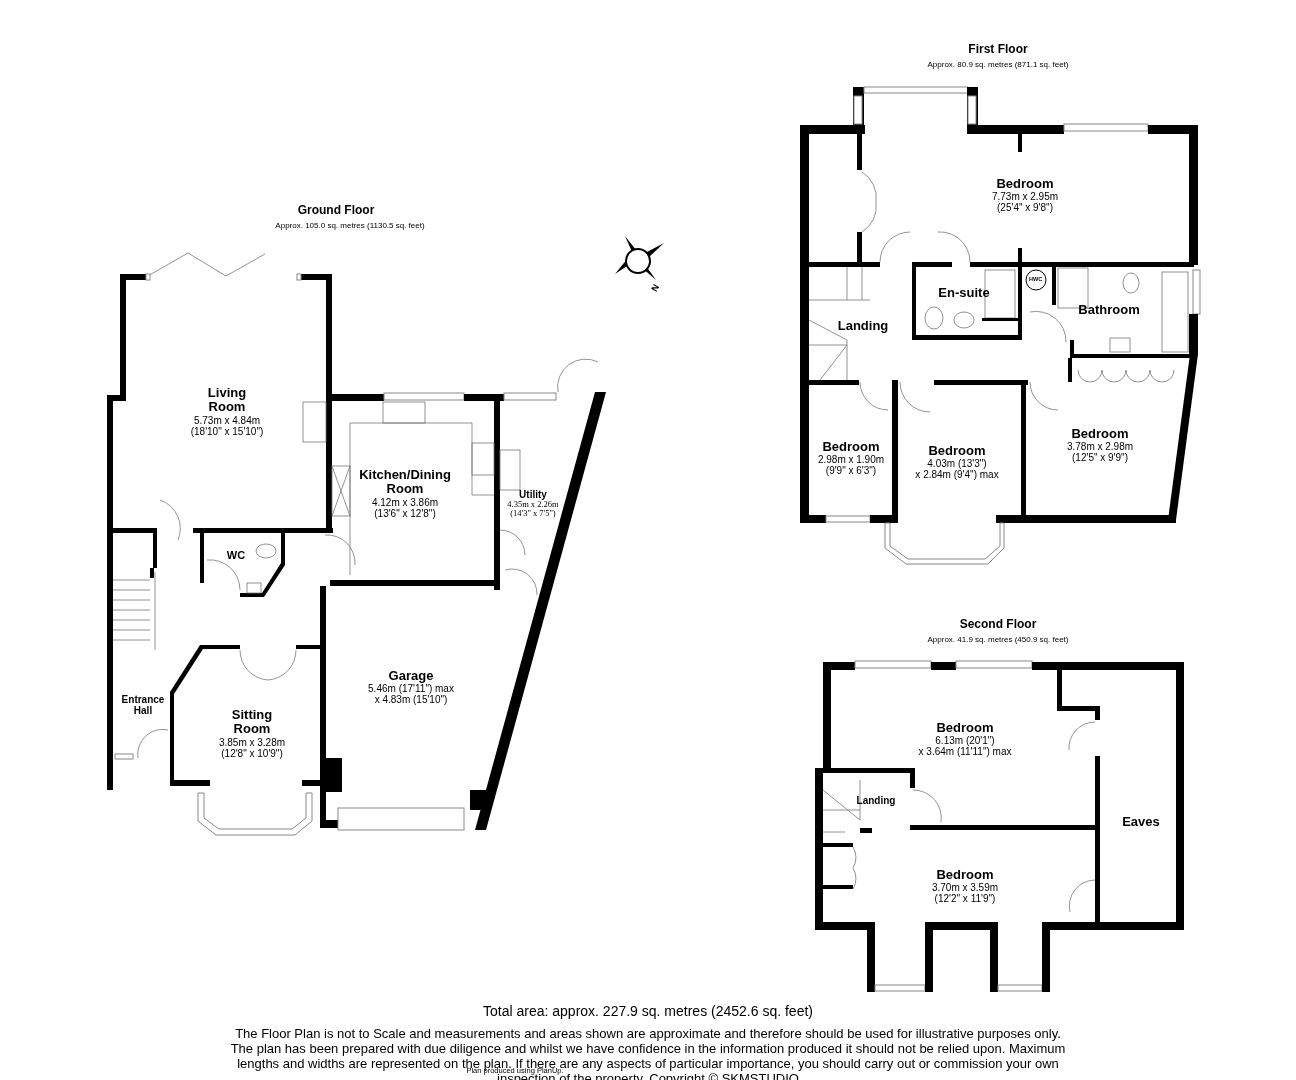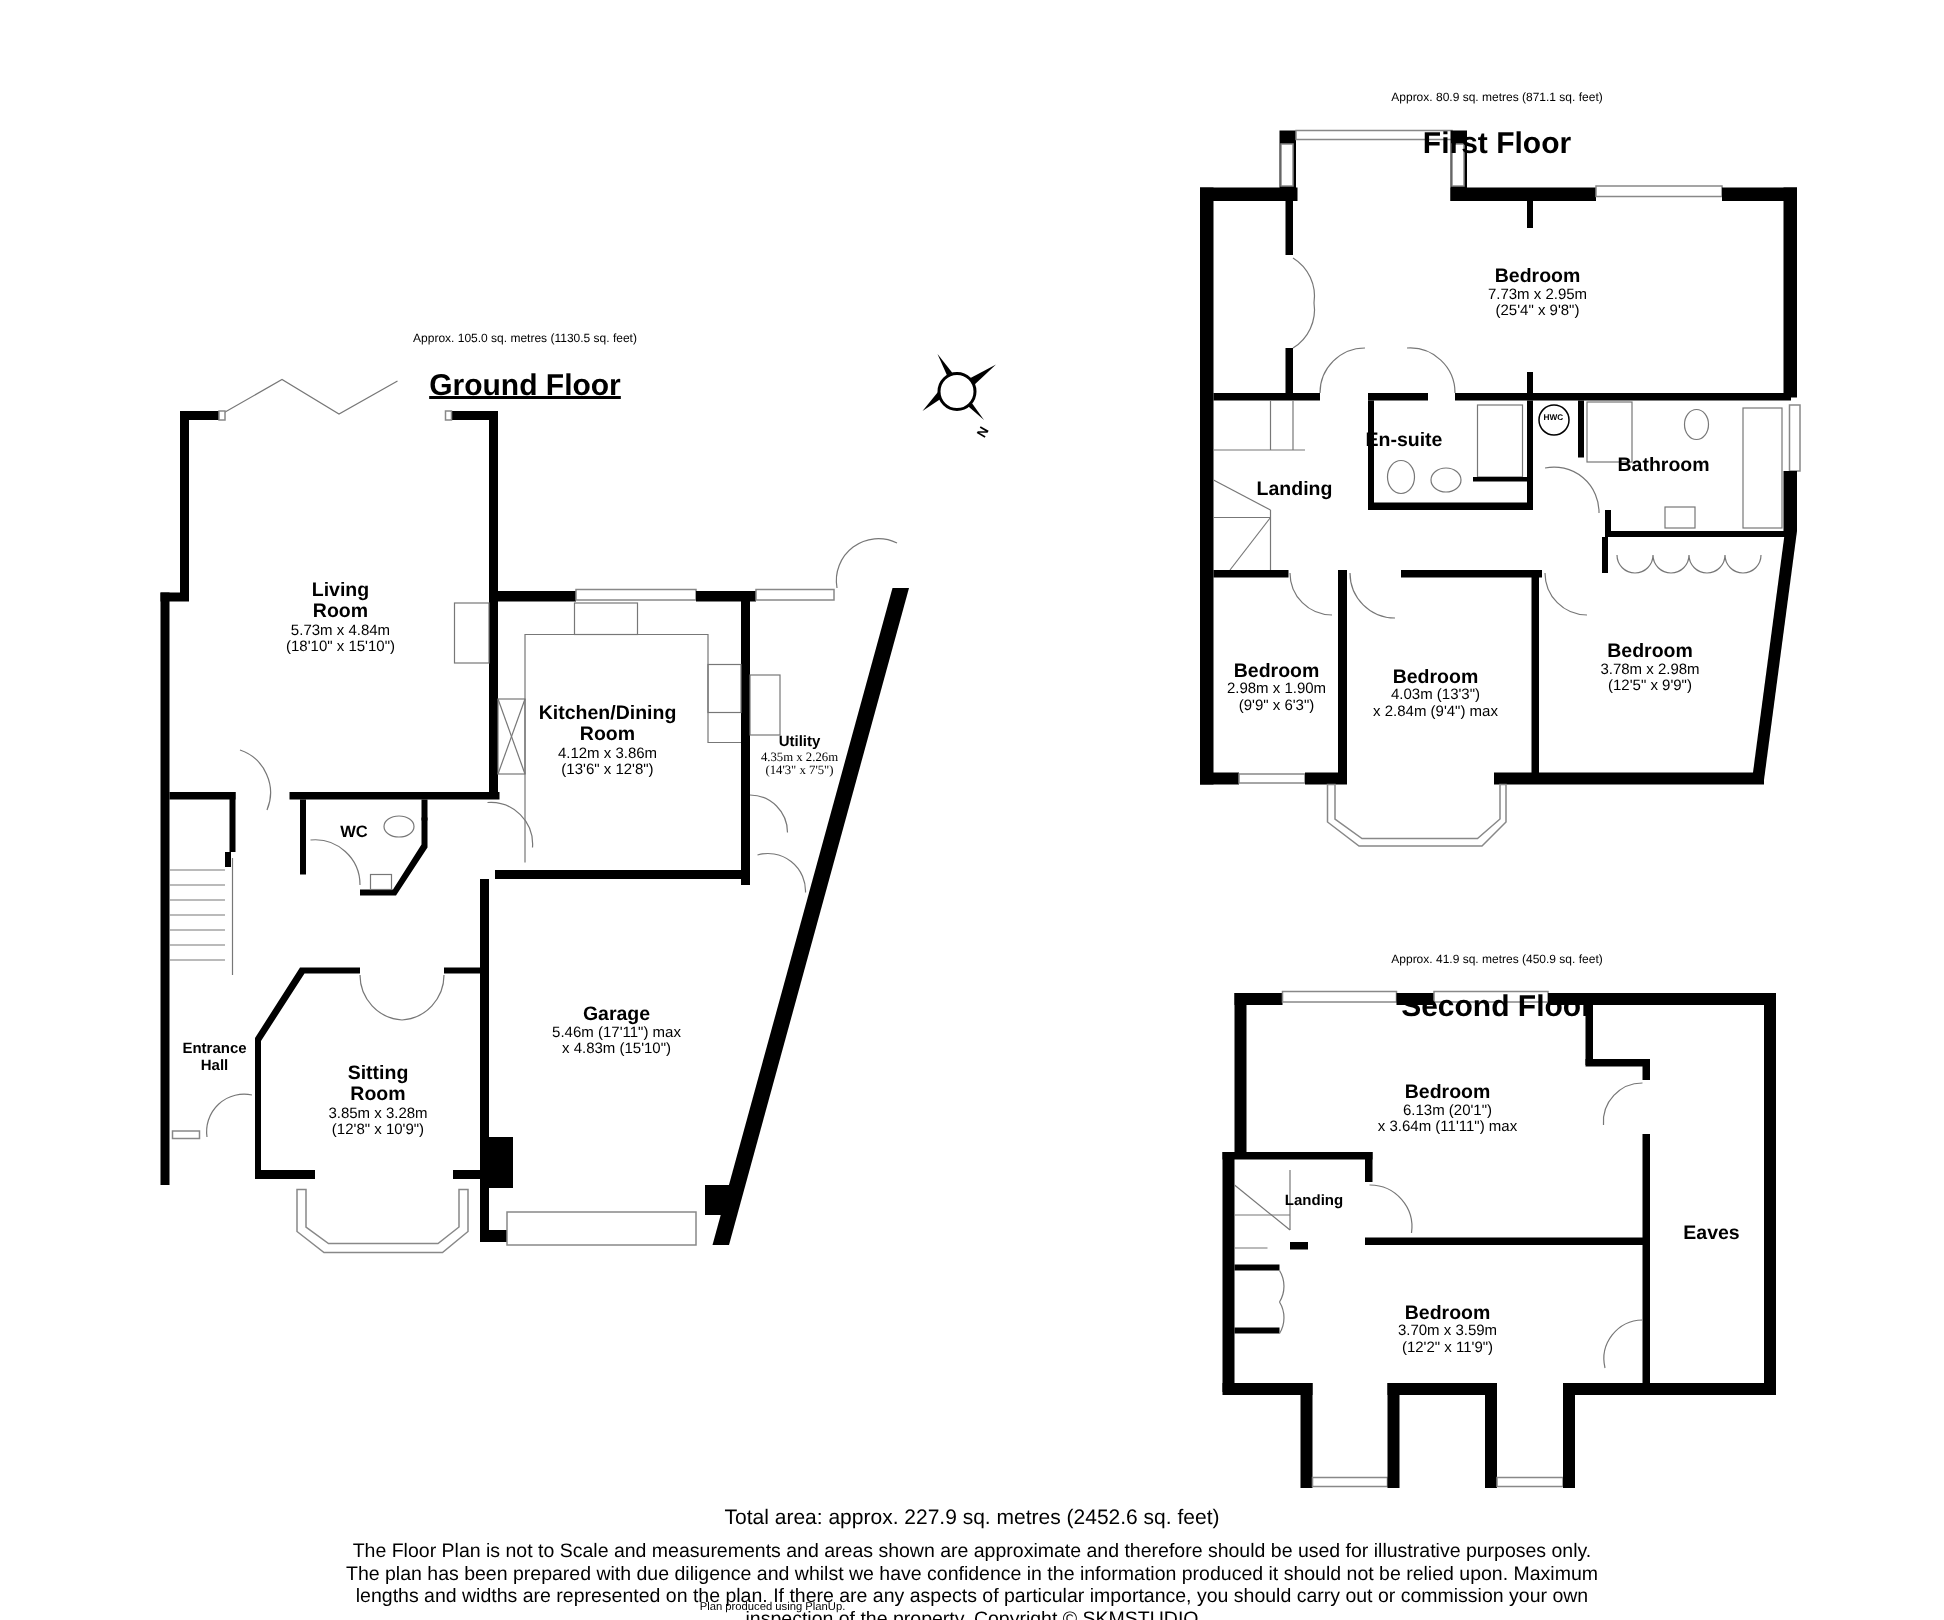--- a/index.html
+++ b/index.html
@@ -1,18 +1,18 @@
 <!DOCTYPE html>
 <html><head>
 <meta charset="utf-8">
 <style>
   html, body { margin:0; padding:0; background:#ffffff; }
   body { width:1296px; height:1080px; position:relative; overflow:hidden; font-family:"Liberation Sans", sans-serif; color:#000; }
   .abs { position:absolute; }
-  .floor-title { position:absolute; font-weight:bold; font-size:20px; text-align:center; white-space:nowrap;margin-top:43px; }
+  .floor-title { position:absolute; font-weight:bold; font-size:12px; text-align:center; white-space:nowrap; }
   .floor-sub { position:absolute; font-size:8px; text-align:center; white-space:nowrap; }
   .room { position:absolute; text-align:center; white-space:nowrap; line-height:1.1; transform:translateX(-50%); }
   .room .nm { font-weight:bold; font-size:13px; display:block; }
   .room .d { font-size:10px; display:block; }
   .room.small .nm { font-size:10px; }
   .room.small .d { font-size:8.5px;font-family:Liberation Serif, serif; }
   svg.plan { position:absolute; left:0; top:0; }
   .total { position:absolute; left:0; width:1296px; top:1003px; text-align:center; font-size:14px; }
   .disclaimer { position:absolute; left:230px; width:836px; top:1027px; text-align:center; font-size:13px; line-height:1.15; }
   .producer { position:absolute; left:0; width:1030px; top:1066px; text-align:center; font-size:7.5px; }
@@ -220,21 +220,21 @@
     <rect class="win" x="875" y="985" width="50" height="6"></rect>
     <rect class="w" x="925" y="922" width="8" height="70"></rect>
     <rect class="w" x="925" y="922" width="70" height="8"></rect>
     <rect class="w" x="990" y="922" width="8" height="70"></rect>
     <rect class="win" x="998" y="985" width="44" height="6"></rect>
     <rect class="w" x="1042" y="922" width="8" height="70"></rect>
     <rect class="w" x="1042" y="922" width="142" height="8"></rect>
   </g>
 </svg>
 
-<div class="floor-title" style="left:250px;width:200px;top:203px;text-decoration:underline;">Ground Floor</div>
+<div class="floor-title" style="left:236px;width:200px;top:203px;">Ground Floor</div>
 <div class="floor-sub" style="left:250px;width:200px;top:221px;">Approx. 105.0 sq. metres (1130.5 sq. feet)</div>
 
 <div class="floor-title" style="left:898px;width:200px;top:42px;">First Floor</div>
 <div class="floor-sub" style="left:898px;width:200px;top:60px;">Approx. 80.9 sq. metres (871.1 sq. feet)</div>
 
 <div class="floor-title" style="left:898px;width:200px;top:617px;">Second Floor</div>
 <div class="floor-sub" style="left:898px;width:200px;top:635px;">Approx. 41.9 sq. metres (450.9 sq. feet)</div>
 
 <div class="room" style="left:227px;top:386px;">
   <span class="nm">Living</span>
@@ -272,21 +272,21 @@
   <span class="d">x 4.83m (15'10")</span>
 </div>
 
 <div class="abs" style="left:652px;top:283px;font-size:9px;font-weight:bold;transform:rotate(-60deg);">N</div>
 
 <div class="room" style="left:1025px;top:177px;">
   <span class="nm">Bedroom</span>
   <span class="d">7.73m x 2.95m</span>
   <span class="d">(25'4" x 9'8")</span>
 </div>
-<div class="room" style="left:936px;top:286px;text-align:right;">
+<div class="room" style="left:964px;top:286px;text-align:right;">
   <span class="nm">En-suite</span>
 </div>
 <div class="abs" style="left:1029px;top:276px;font-size:5.5px;font-weight:bold;">HWC</div>
 <div class="room" style="left:1109px;top:303px;">
   <span class="nm">Bathroom</span>
 </div>
 <div class="room" style="left:863px;top:319px;">
   <span class="nm">Landing</span>
 </div>
 <div class="room" style="left:851px;top:440px;">

